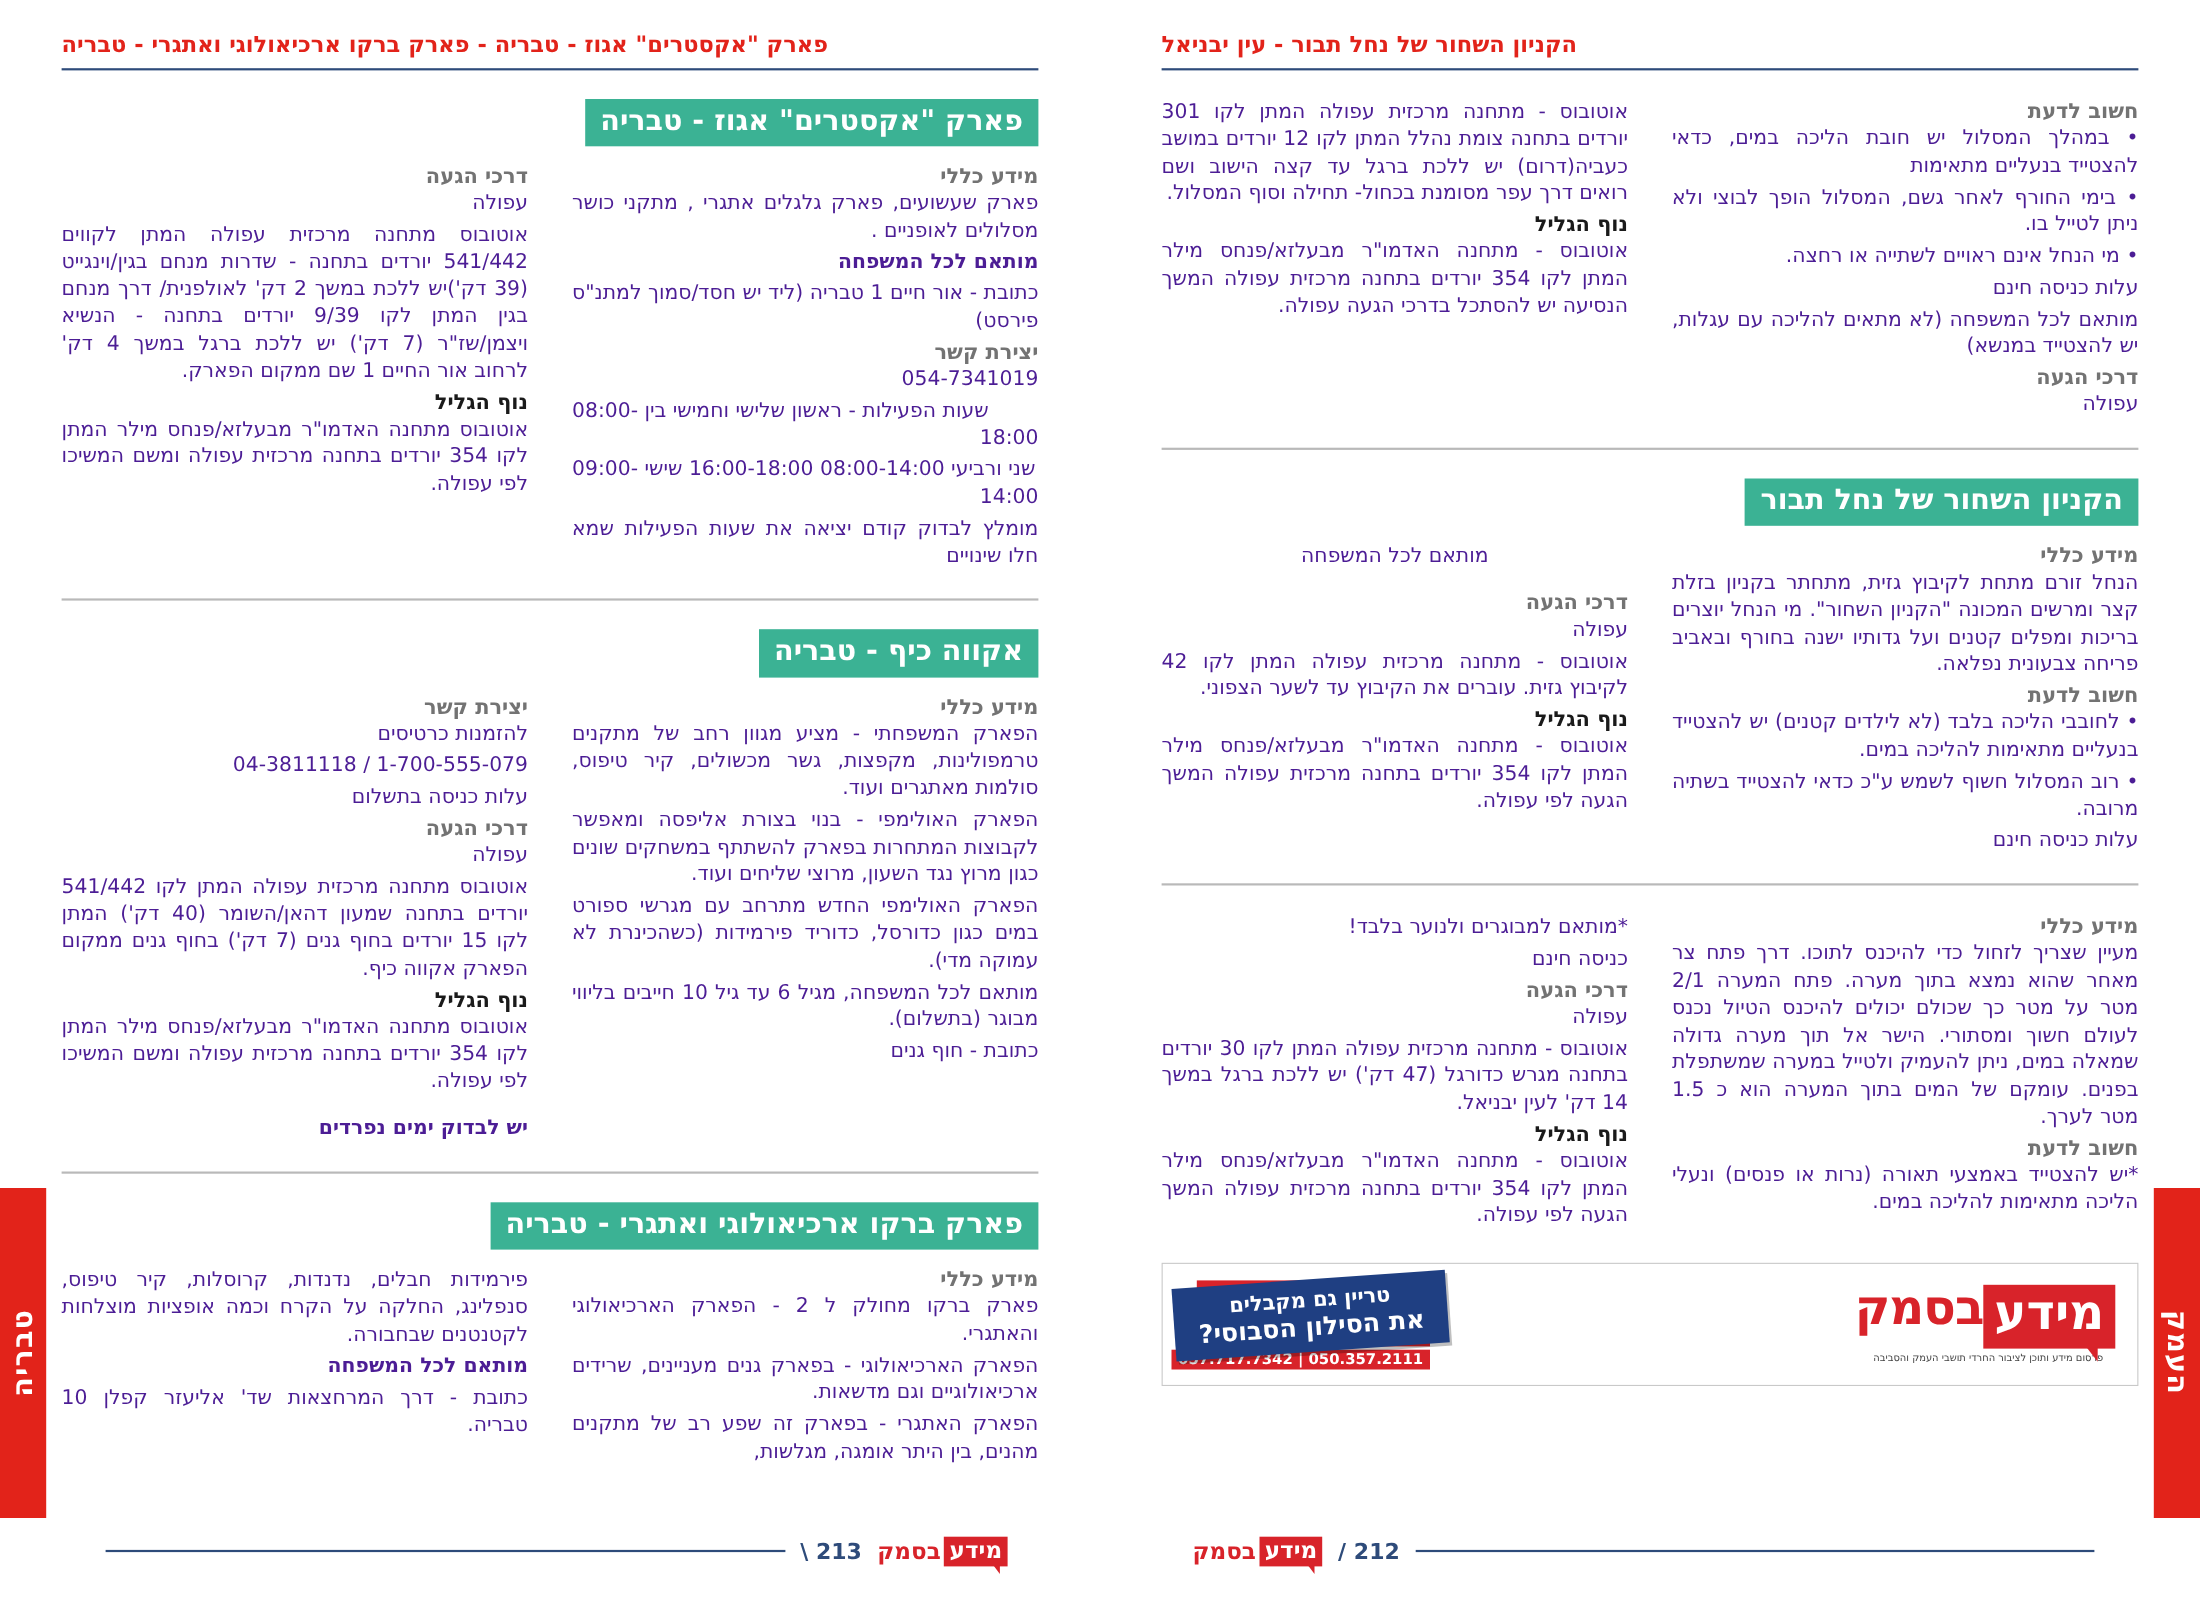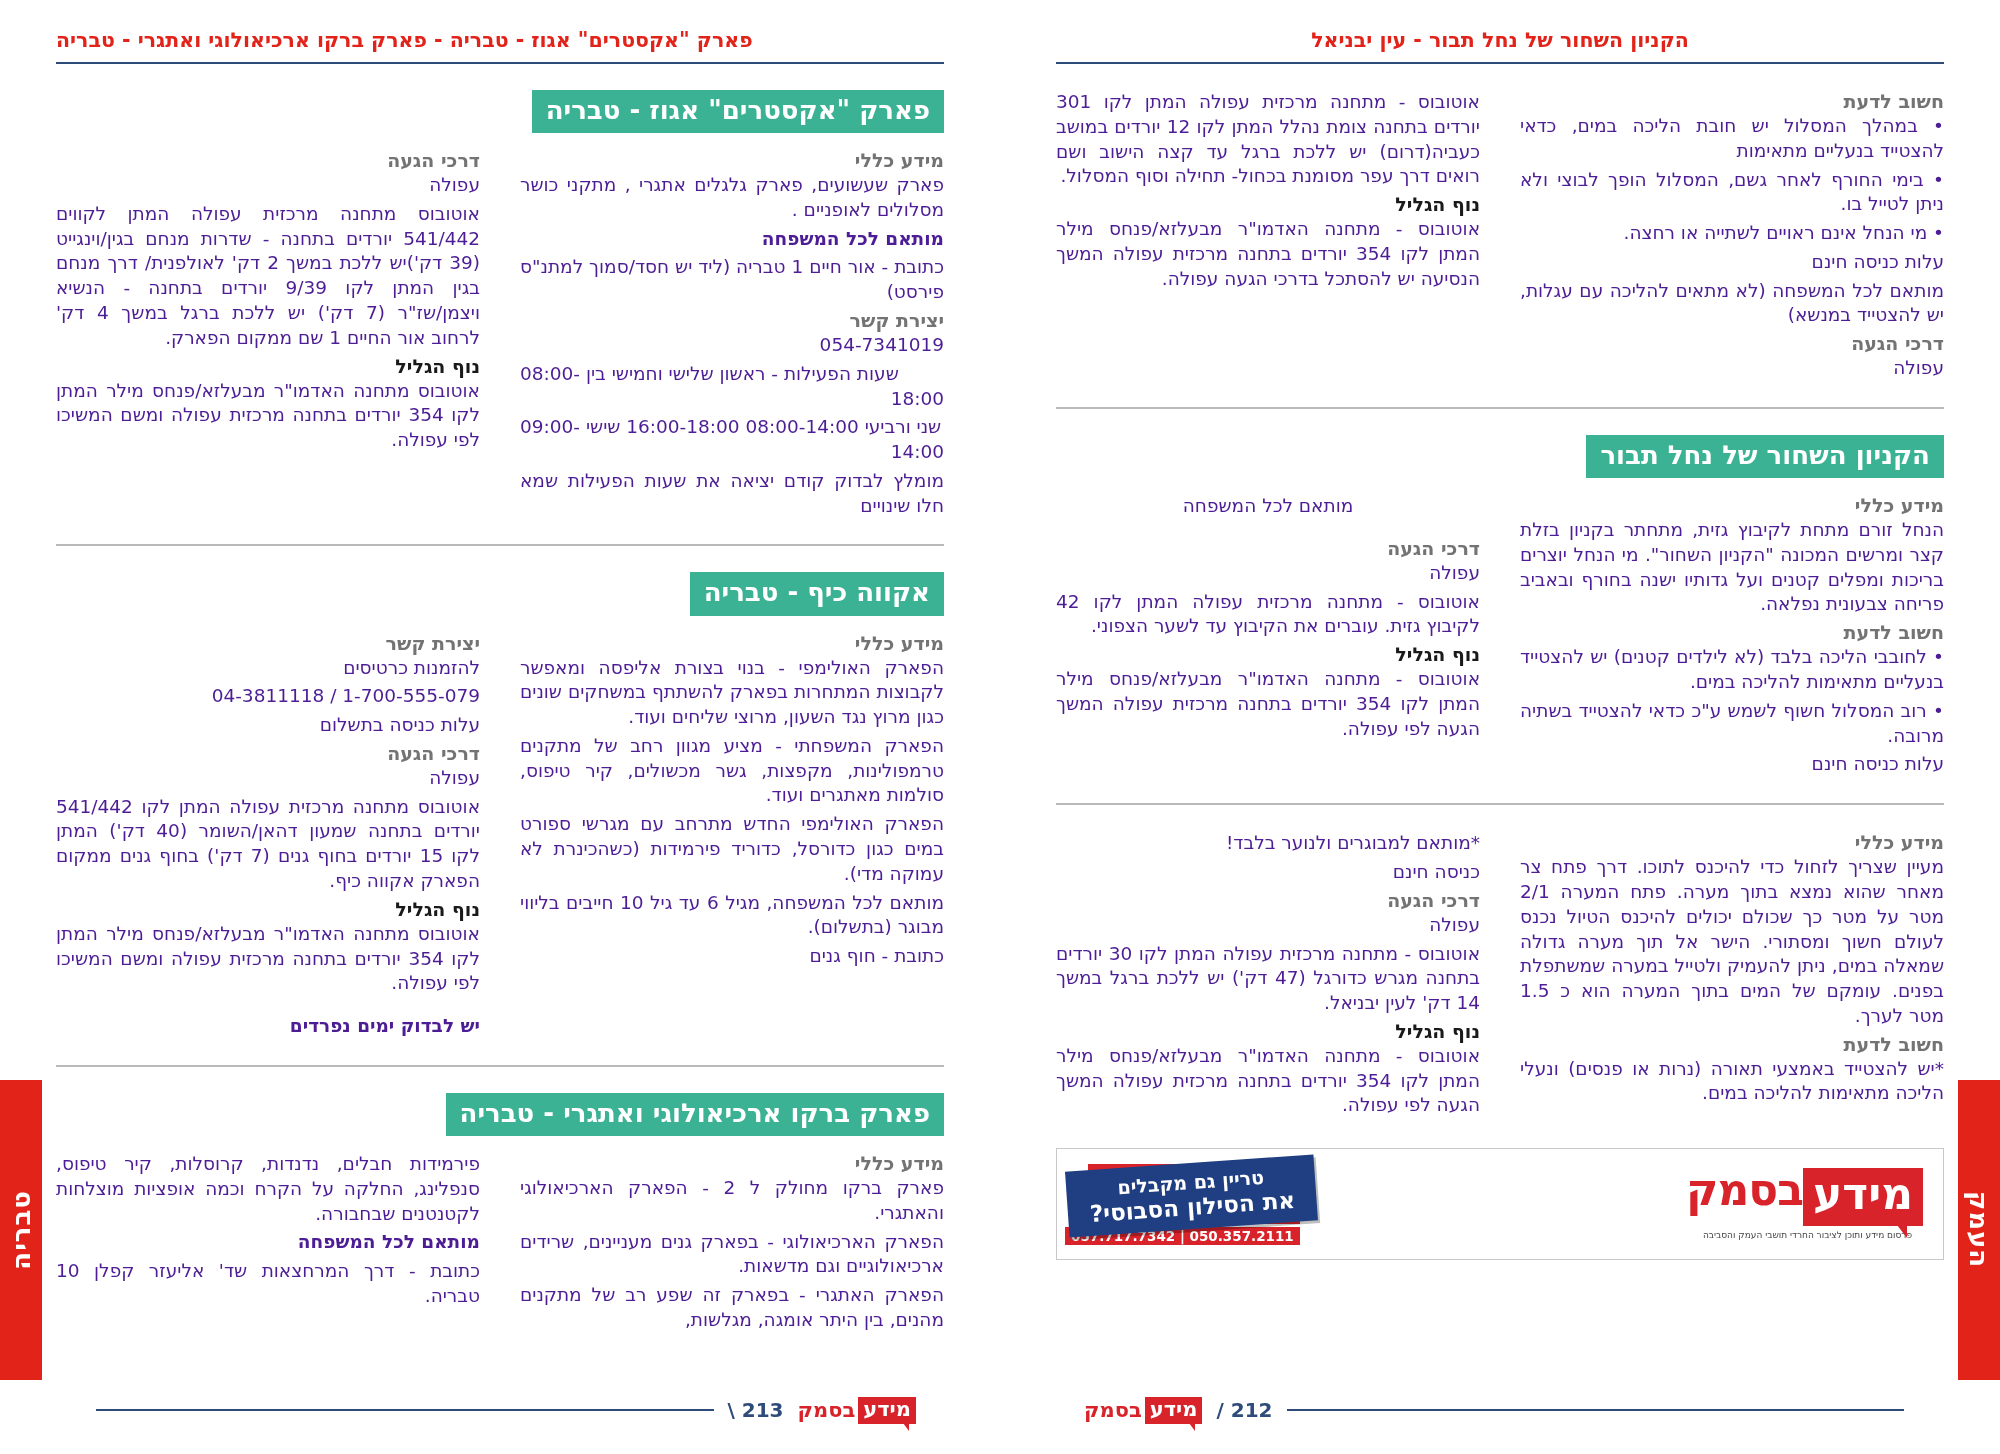--- a/index.html
+++ b/index.html
@@ -36,21 +36,21 @@
   .half {
     position:absolute; top:0; height:1454px;
     padding:28px 56px 0 56px;
   }
   .half.right { right:0; width:1000px; }
   .half.left  { left:0;  width:1000px; }
 
   
   .runhead {
     color:#e2231a; font-weight:bold; font-size:20.5px;
-    text-align:center; padding-bottom:10px; white-space:nowrap;
+    text-align:left; padding-bottom:10px; white-space:nowrap;
   }
   .half.left .runhead { text-align:left; }
   .rule-blue { border-top:2.5px solid #2e4b7a; margin-bottom:26px; }
 
   
   .banner {
     background:#3bb294; color:#ffffff;
     font-weight:bold; font-size:26px; line-height:1.35;
     padding:3px 14px 5px 14px;
     display:inline-block;
@@ -176,22 +176,22 @@
     </div>
 
     <div class="sep"></div>
 
     <div class="banner-row">
       <div class="banner">אקווה כיף - טבריה</div>
     </div>
     <div class="cols">
       <div class="col">
         <h4 class="sub">מידע כללי</h4>
+        <p class="body">הפארק המשפחתי - מציע מגוון רחב של מתקנים טרמפולינות, מקפצות, גשר מכשולים, קיר טיפוס, סולמות מאתגרים ועוד.</p>
         <p class="body">הפארק האולימפי - בנוי בצורת אליפסה ומאפשר לקבוצות המתחרות בפארק להשתתף במשחקים שונים כגון מרוץ נגד השעון, מרוצי שליחים ועוד.</p>
-        <p class="body">הפארק המשפחתי - מציע מגוון רחב של מתקנים טרמפולינות, מקפצות, גשר מכשולים, קיר טיפוס, סולמות מאתגרים ועוד.</p>
         <p class="body">הפארק האולימפי החדש מתרחב עם מגרשי ספורט במים כגון כדורסל, כדוריד פירמידות (כשהכינרת לא עמוקה מדי).</p>
         <p class="body">מותאם לכל המשפחה, מגיל 6 עד גיל 10 חייבים בליווי מבוגר (בתשלום).</p>
         <p class="body right">כתובת - חוף גנים</p>
       </div>
       <div class="col">
         <h4 class="sub">יצירת קשר</h4>
         <p class="body right">להזמנות כרטיסים</p>
         <p class="body right">1-700-555-079 / 04-3811118</p>
         <p class="body right">עלות כניסה בתשלום</p>
         <h4 class="sub">דרכי הגעה</h4>

